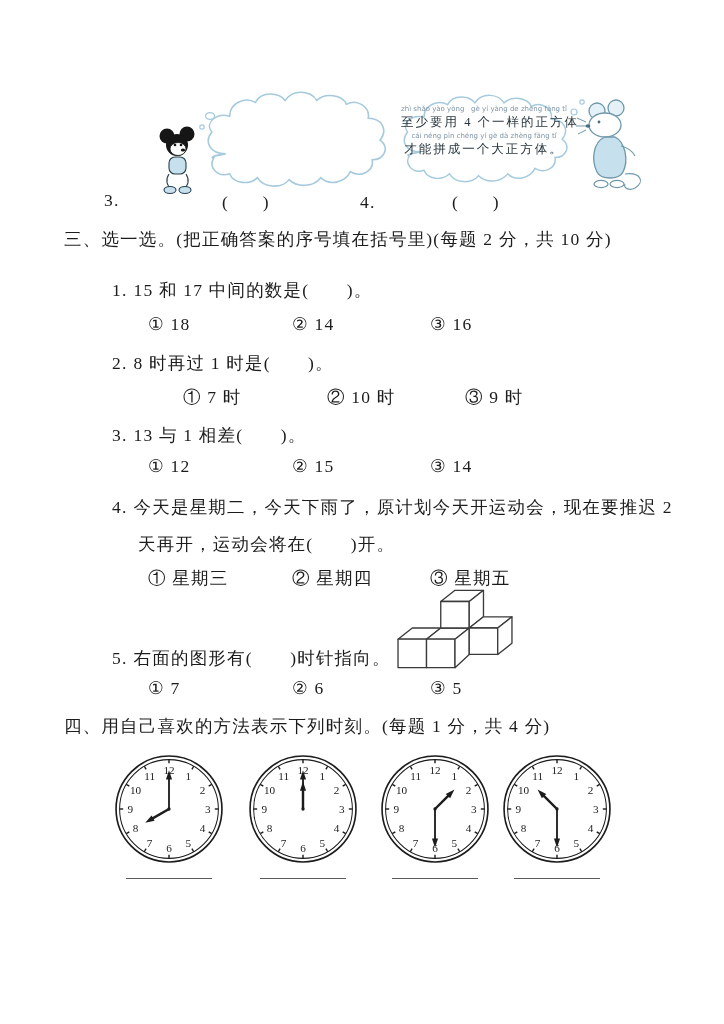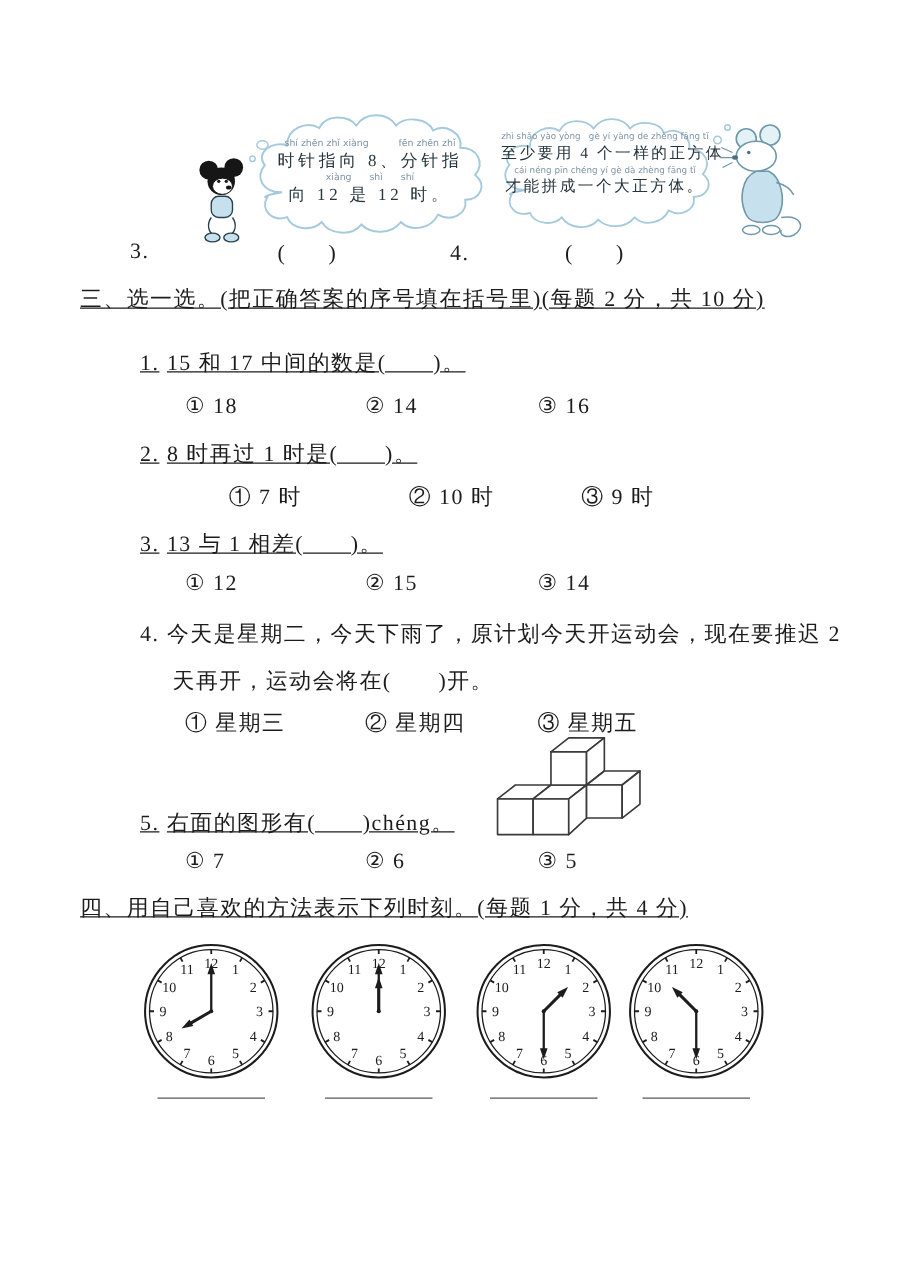--- a/index.html
+++ b/index.html
@@ -1,21 +1,21 @@
 <!DOCTYPE html>
 <html><head>
 <meta charset="utf-8">
 <style>
   html,body{margin:0;padding:0;}
   body{background:#e8e8e8;font-family:"Liberation Serif","DejaVu Serif",serif;}
   .page{position:relative;width:724px;height:1024px;background:#ffffff;margin:0 auto;
         color:#1c1c1c;overflow:hidden;}
   .abs{position:absolute;}
   .body-text{font-size:17.5px;letter-spacing:1.2px;color:#1c1c1c;}
-  .nowrap{white-space:nowrap;text-decoration:underline;}
+  .nowrap{white-space:nowrap;}
   
   .qline{padding-left:26px;text-indent:-26px;line-height:37px;margin-left:12px;}
   .qnum{margin-right:6px;}
   .opt-row{position:absolute;left:0;top:0;width:612px;height:26px;}
   .opt{position:absolute;white-space:nowrap;}
   .opt.c1{left:148px;} .opt.c2{left:292px;} .opt.c3{left:430px;}
   
   .cloud-wrap{position:absolute;}
   .cloud-svg{position:absolute;left:0;top:0;}
   .cloud-text{position:absolute;text-align:center;}
@@ -55,26 +55,20 @@
     </svg>
   </div>
 
   <div class="cloud-wrap" style="left:196px;top:88px;width:198px;height:110px;">
     <svg class="cloud-svg" width="198" height="110" viewBox="0 0 200 110">
       <path d="M30,66 C14,66 8,54 16,44 C8,34 22,24 34,28 C34,14 50,8 60,14 C66,2 84,4 90,12
                C98,0 116,2 122,12 C130,4 148,6 152,16 C162,10 176,18 174,30 C188,30 194,42 186,52
                C196,60 190,72 178,72 C180,84 166,90 156,84 C150,96 134,98 126,90 C118,100 102,100 94,92
                C86,102 68,100 62,90 C54,98 38,96 34,86 C22,90 12,80 18,70 C12,70 24,66 30,66 Z" fill="#ffffff" stroke="#a5cadd" stroke-width="1.6"></path>
     </svg>
-    <div class="cloud-text" style="left:18px;top:22px;width:164px;">
-      <div class="py">shí zhēn zhǐ xiàng          fēn zhēn zhǐ</div>
-      <div class="hz">时针指向 8、分针指</div>
-      <div class="py">xiàng      shì      shí</div>
-      <div class="hz">向 12 是 12 时。</div>
-    </div>
   </div>
 
   <div class="cloud-wrap" style="left:393px;top:86px;width:182px;height:112px;">
     <svg class="cloud-svg" width="182" height="112" viewBox="0 0 200 110">
       <path d="M30,66 C14,66 8,54 16,44 C8,34 22,24 34,28 C34,14 50,8 60,14 C66,2 84,4 90,12
                C98,0 116,2 122,12 C130,4 148,6 152,16 C162,10 176,18 174,30 C188,30 194,42 186,52
                C196,60 190,72 178,72 C180,84 166,90 156,84 C150,96 134,98 126,90 C118,100 102,100 94,92
                C86,102 68,100 62,90 C54,98 38,96 34,86 C22,90 12,80 18,70 C12,70 24,66 30,66 Z" fill="#ffffff" stroke="#a5cadd" stroke-width="1.6"></path>
     </svg>
     <div class="cloud-text" style="left:8px;top:18px;width:166px;">
@@ -145,21 +139,21 @@
   <div class="abs body-text qline" style="left:100px;top:489px;width:552px;">
     <span class="qnum">4.</span><span>今天是星期二，今天下雨了，原计划今天开运动会，现在要推迟 2 天再开，运动会将在(　　)开。</span>
   </div>
   <div class="opt-row body-text" style="top:566px;">
     <span class="opt c1">① 星期三</span>
     <span class="opt c2">② 星期四</span>
     <span class="opt c3">③ 星期五</span>
   </div>
 
   <div class="abs body-text qline nowrap" style="left:100px;top:640px;width:340px;">
-    <span class="qnum">5.</span><span>右面的图形有(　　)chéng。</span>
+    <span class="qnum">5.</span><span>右面的图形有(　　)时针指向。</span>
   </div>
   <div class="abs" style="left:396px;top:588px;width:118px;height:82px;">
     <svg width="118" height="82" viewBox="0 0 116 80">
       <g fill="#ffffff" stroke="#3a3a3a" stroke-width="1.3" stroke-linejoin="round">
         <polygon points="2,50 16,39 44,39 30,50"></polygon>
         <polygon points="30,50 44,39 72,39 58,50"></polygon>
         <polygon points="2,50 30,50 30,78 2,78"></polygon>
         <polygon points="30,50 58,50 58,78 30,78"></polygon>
         <polygon points="58,50 72,39 72,65 58,78"></polygon>
         <polygon points="44,13 58,2 86,2 72,13"></polygon>

